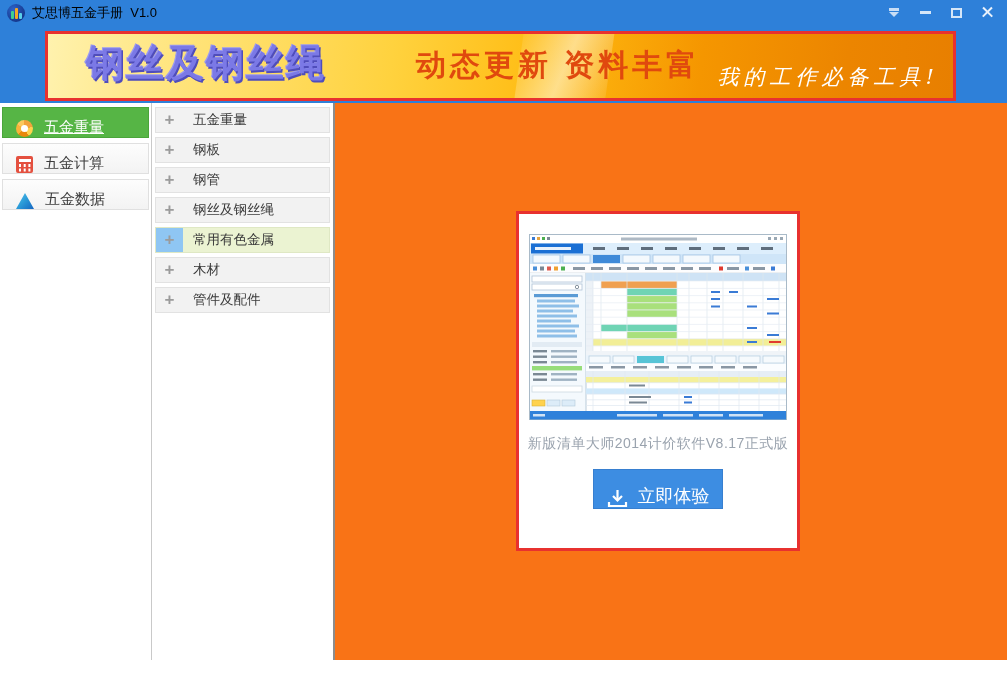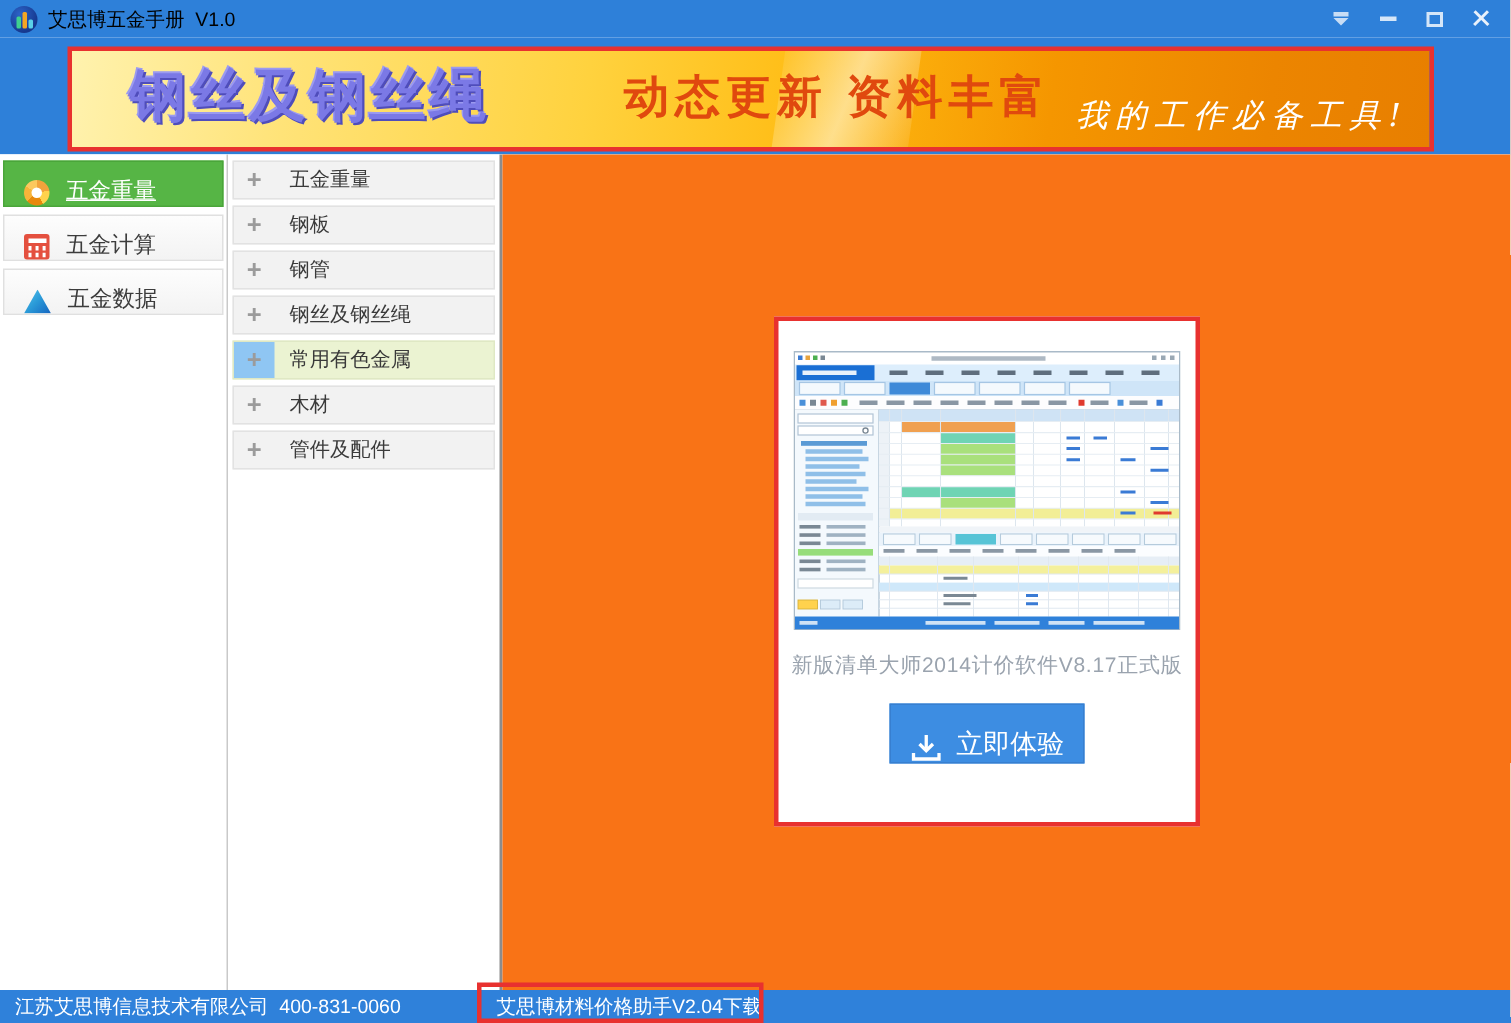--- a/index.html
+++ b/index.html
@@ -394,19 +394,14 @@
               <path d="M6 7 l4.5 4.5 L15 7"></path>
               <path d="M2 13 v4 h17 v-4"></path>
             </g>
           </svg>
           <span>立即体验</span>
         </div>
       </div>
     </div>
   </div>
 
-  <div class="statusbar">
-    <div class="status-company">江苏艾思博信息技术有限公司  400-831-0060</div>
-    <div class="status-download">艾思博材料价格助手V2.04下载</div>
-    <div class="status-redbox"></div>
-  </div>
 
 </div>
 
 </body></html>

